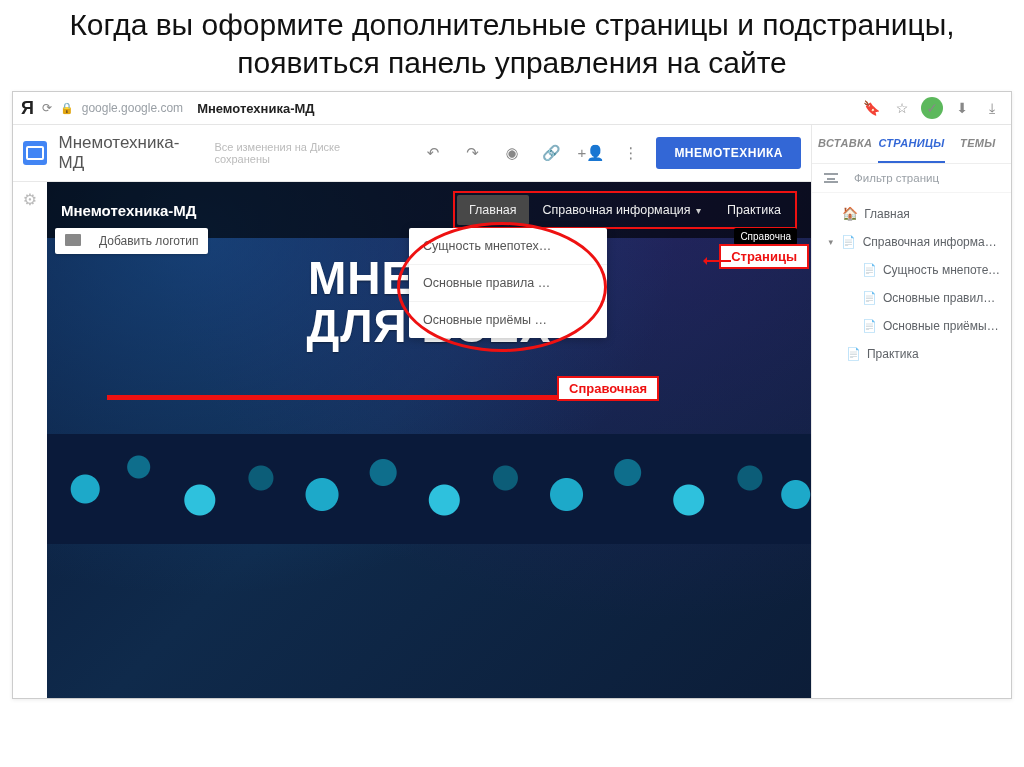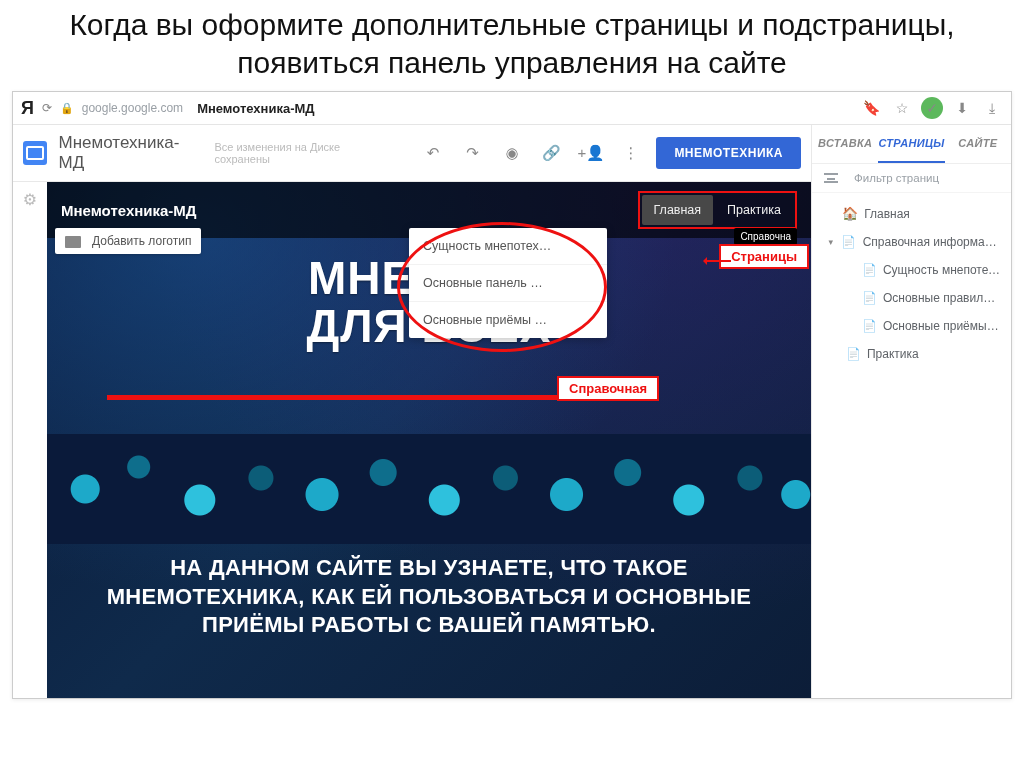--- a/index.html
+++ b/index.html
@@ -72,21 +72,21 @@
   display:flex; align-items:center; gap:2px;
   border:2px solid #e11; padding:2px;
 }
 .cv-nav-item { color:#eee; font-size:12.5px; padding:8px 12px; }
 .cv-nav-item.active { background:#484848; border-radius:2px; }
 .cv-chev { color:#ccc; font-size:10px; margin-left:2px; }
 
 .logo-slot {
   position:absolute; top:46px; left:8px;
   background:#fff; color:#555; font-size:12px;
-  padding:6px 10px; border-radius:2px; display:flex; align-items:flex-end; gap:11px;
+  padding:6px 10px; border-radius:2px; display:flex; align-items:flex-start; gap:18px;
   box-shadow:0 1px 3px rgba(0,0,0,.2);
 }
 .logo-ic { width:16px; height:12px; background:#888; border-radius:1px; position:relative; }
 
 
 .dd {
   position:absolute; top:46px; left:362px;
   background:#fff; border-radius:2px; box-shadow:0 2px 8px rgba(0,0,0,.25);
   width:198px; z-index:4;
 }
@@ -222,60 +222,63 @@
             <span>⚙</span>
           </div>
 
         <div class="canvas">
 
           <div class="cv-top">
             <span class="cv-title-sm">Мнемотехника-МД</span>
             <span class="cv-spacer"></span>
             <div class="cv-nav">
               <span class="cv-nav-item active">Главная</span>
+              <span class="cv-nav-item">
+                <span>Справочная информация</span>
+                <span class="cv-chev">▾</span>
+              </span>
               <span class="cv-nav-item">Практика</span>
             </div>
           </div>
 
           <div class="logo-slot">
             <span class="logo-ic"></span>
             <span>Добавить логотип</span>
           </div>
 
           <div class="tooltip-small">Справочна</div>
 
           <div class="dd">
             <div class="dd-item">Сущность мнепотех…</div>
-            <div class="dd-item">Основные панель …</div>
+            <div class="dd-item">Основные правила …</div>
             <div class="dd-item">Основные приёмы …</div>
           </div>
           <div class="red-oval"></div>
 
           <div class="red-tag t1">Страницы</div>
           <div class="red-arrow"></div>
           <div class="red-tag t2">Справочная</div>
 
           <div class="big-title">
             <span>МНЕМОТЕ</span>
             <span class="l2">ДЛЯ ВСЕХ</span>
           </div>
 
           <div class="underline-red"></div>
           <div class="dots-band"></div>
 
-          <div class="hero-sub">НА ДАННОМ САЙТЕ ВЫ УЗНАЕТЕ, ЧТО ТАКОЕ МНЕМОТЕХНИКА, КАК ЕЙ ПОЛЬЗОВАТЬСЯ И ОСНОВНЫЕ ПРИЁМЫ РАБОТЫ С ВАШЕЙ ПАМЯТЬЮ.</div>
         </div>
       </div>
     </div>
 
     <div class="side">
       <div class="side-tabs">
         <div class="side-tab">ВСТАВКА</div>
         <div class="side-tab active">СТРАНИЦЫ</div>
-        <div class="side-tab">САЙТЕ</div>
+        <div class="side-tab">ТЕМЫ</div>
       </div>
       <div class="filter-row">
         <span class="filter-ic"></span>
         <span>Фильтр страниц</span>
       </div>
       <div class="tree">
         <div class="tree-row">
           <span class="caret"></span>
           <span class="home-ic">🏠</span>
           <span class="tree-label">Главная</span>

